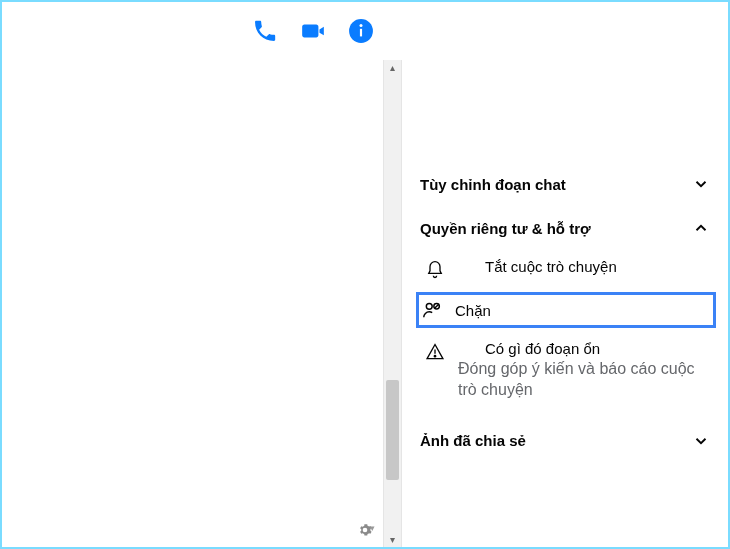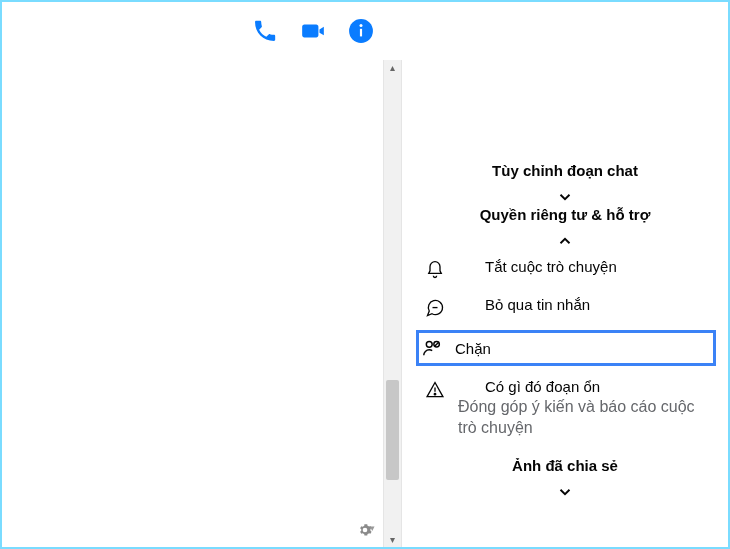--- a/index.html
+++ b/index.html
@@ -12,21 +12,21 @@
   .scroll-area { position:absolute; left:0; right:0; top:58px; bottom:0; border-right:1px solid #e5e5e5; }
   .scroll-track { position:absolute; right:0; top:0; bottom:0; width:18px; background:#f1f1f1; border-left:1px solid #e5e5e5;}
   .scroll-up { position:absolute; top:2px; left:0; right:0; text-align:center; font-size:10px; color:#666;}
   .scroll-down { position:absolute; bottom:2px; left:0; right:0; text-align:center; font-size:10px; color:#666;}
   .scroll-thumb { position:absolute; left:2px; right:2px; top:320px; height:100px; background:#c7c7c7; border-radius:2px;}
   .gear-corner { position:absolute; bottom:6px; left:356px; color:#8a8a8a; }
   .gear-corner svg { width:14px; height:14px; }
   .gear-caret { font-size:9px; color:#999; vertical-align: top; margin-left:-2px;}
   .right-pane { flex:1; height:100%; padding: 0 18px; overflow:hidden;}
   .spacer-top { height:160px; }
-  .section-header { display:flex; align-items:center; justify-content:space-between; height:44px; cursor:pointer;flex-direction:column; }
+  .section-header { display:flex; align-items:center; justify-content:space-between; height:44px; cursor:pointer; }
   .section-header .label { font-size:15px; font-weight:600; color:#050505; }
   .chev { color:#050505; display:flex; align-items:center; }
   .chev svg { width:18px; height:18px; }
   .item { display:flex; align-items:flex-start; gap:12px; padding:8px 4px; cursor:pointer; border-radius:6px; }
   .item .iconwrap { width:22px; display:flex; justify-content:center; padding-top:2px; color:#050505; }
   .item .iconwrap svg { width:20px; height:20px; }
   .item .text { flex:1; }
   .item .title { font-size:15px; font-weight:500; color:#050505;margin-left:27px; }
   .item .sub { font-size:16px; color:#65676b; margin-top:2px; line-height:1.3; }
   .highlight { border:3px solid #3b82f6; padding:4px 8px 4px 2px; margin: 4px -6px 4px -4px; display:flex; align-items:center; gap:12px;}
@@ -97,31 +97,20 @@
       <svg viewBox="0 0 24 24" fill="none" stroke="currentColor" stroke-width="1.6">
           <path d="M6 8a6 6 0 1112 0v5l1.5 3H4.5L6 13V8z"></path>
           <path d="M10 19a2 2 0 004 0"></path>
         </svg>
     </span>
     <span class="text">
         <div class="title">Tắt cuộc trò chuyện</div>
       </span>
   </div>
 
-  <div class="item">
-    <span class="iconwrap">
-      <svg viewBox="0 0 24 24" fill="none" stroke="currentColor" stroke-width="1.6">
-          <path d="M21 11.5a8.5 8.5 0 01-12.6 7.4L3 21l2.1-5.4A8.5 8.5 0 1121 11.5z"></path>
-          <line x1="9" y1="11.5" x2="15" y2="11.5"></line>
-        </svg>
-    </span>
-    <span class="text">
-        <div class="title">Bỏ qua tin nhắn</div>
-      </span>
-  </div>
 
   <div class="highlight">
     <span class="iconwrap">
       <svg viewBox="0 0 24 24" fill="none" stroke="currentColor" stroke-width="1.6">
           <circle cx="9" cy="8" r="3.2"></circle>
           <path d="M3 20c0-3.3 2.7-6 6-6 1.2 0 2.3.3 3.2.9"></path>
           <circle cx="17" cy="8" r="3"></circle>
           <line x1="14.8" y1="10.1" x2="19.1" y2="5.9"></line>
         </svg>
     </span>

